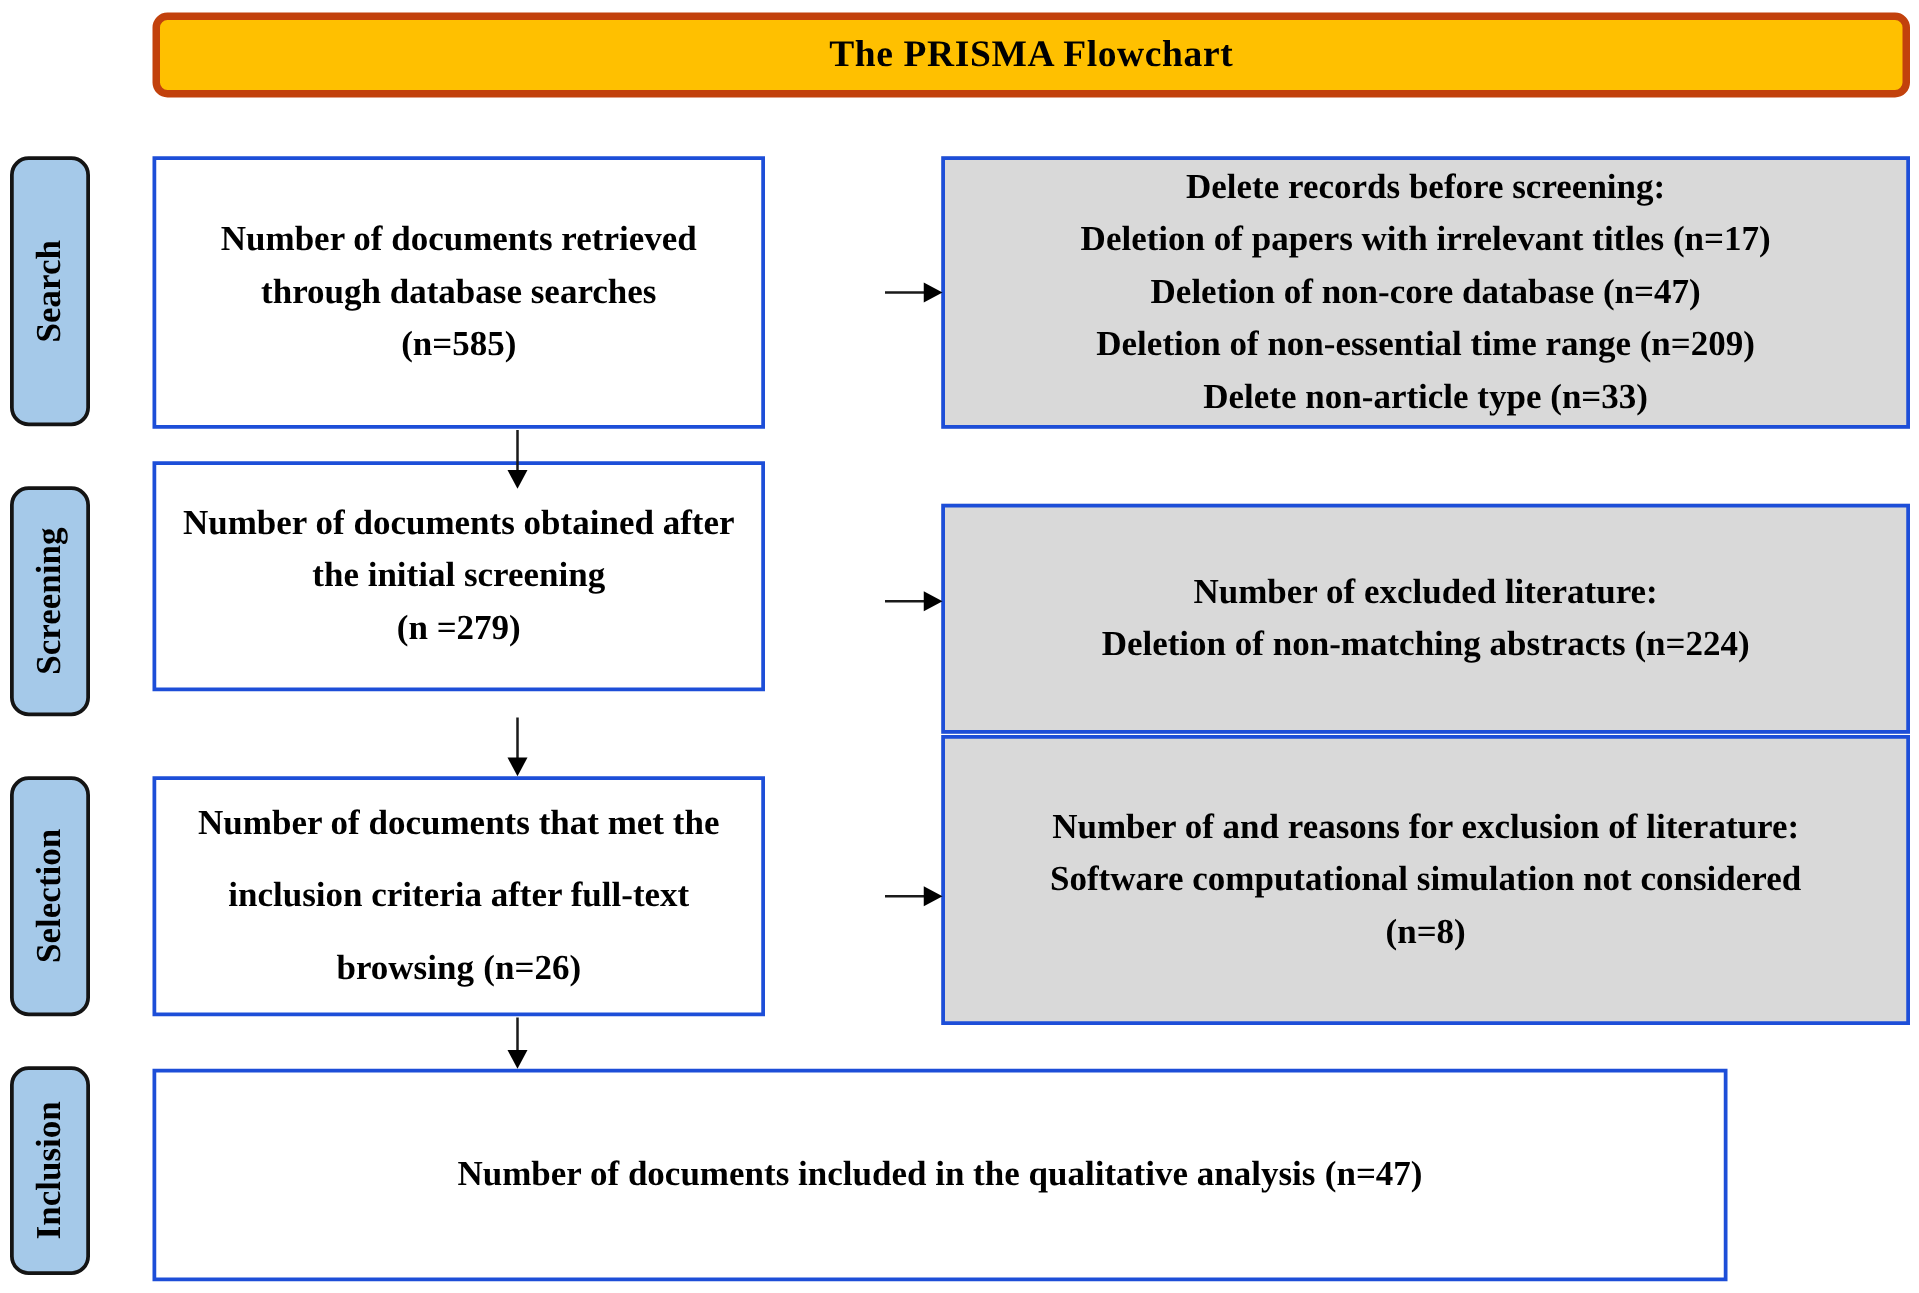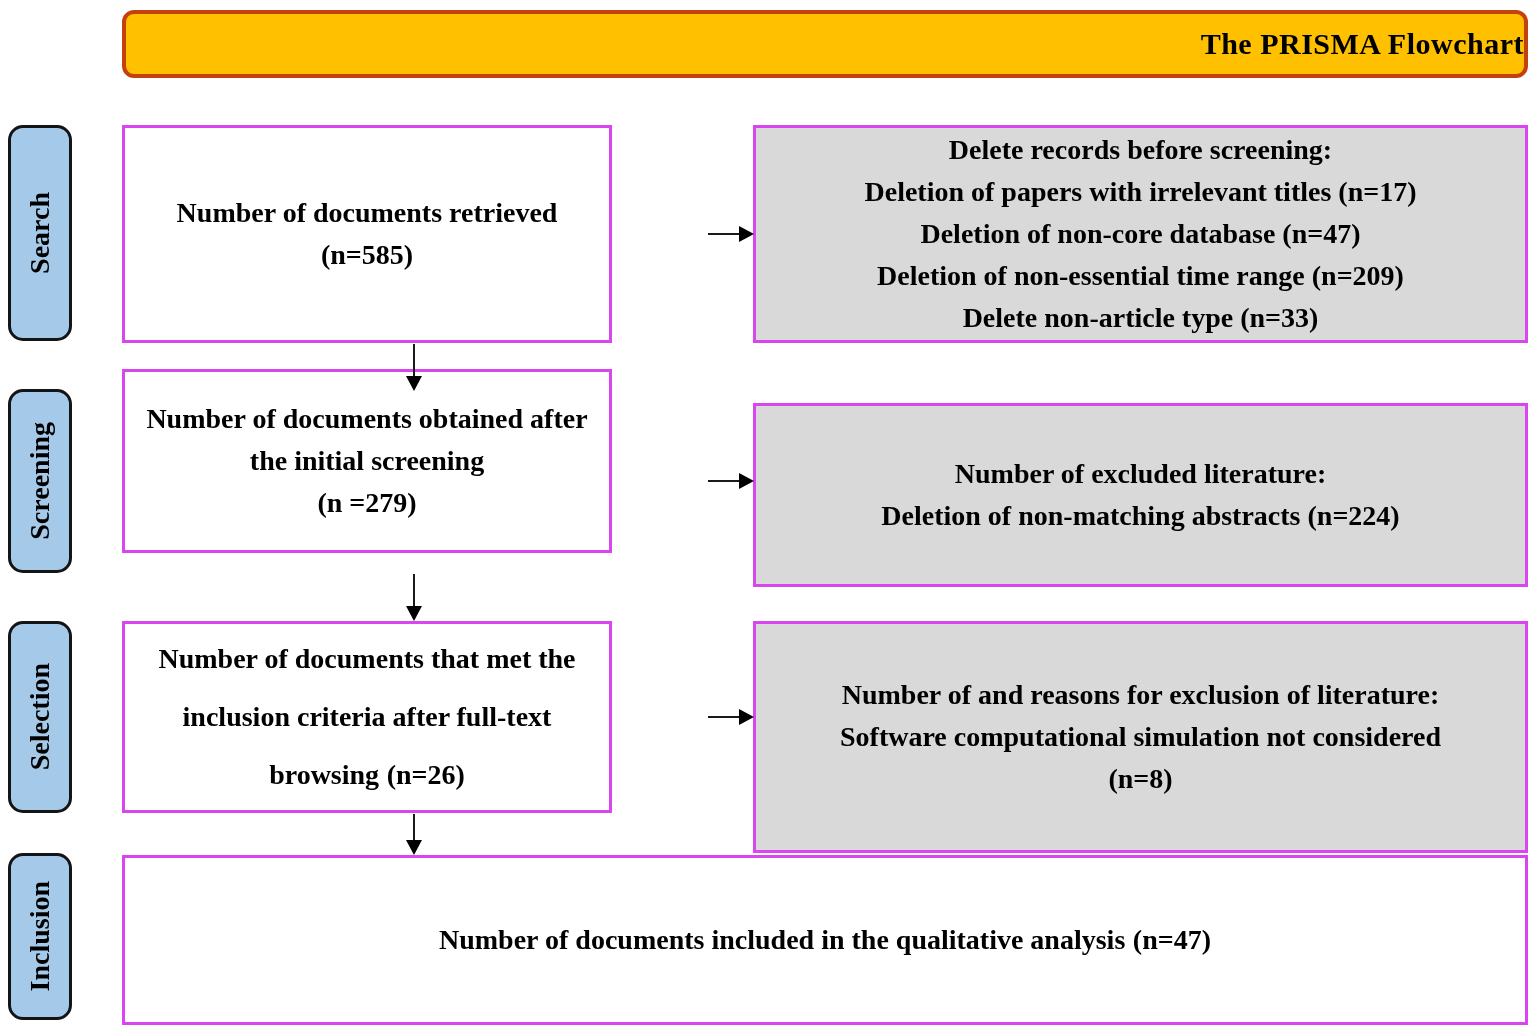--- a/index.html
+++ b/index.html
@@ -16,23 +16,23 @@
     overflow: hidden;
   }
   * { box-sizing: border-box; }
 
   
   .header-bar {
     position: absolute;
     left: 122px; top: 10px;
     width: 1406px; height: 68px;
     background: var(--header-fill, #FFC000);
-    border: 4px solid #c2410c;
+    border: 6px solid #c2410c;
     border-radius: 12px;
-    display: flex; align-items: center; justify-content: flex-end;
+    display: flex; align-items: center; justify-content: center;
   }
   .header-bar .title {
     font-size: 30px;
     font-weight: bold;
     color: #000;
     letter-spacing: 0.5px;
   }
 
   
   .stage {
@@ -52,44 +52,44 @@
     white-space: nowrap;
   }
   .stage.search    { top: 125px; height: 216px; }
   .stage.screening { top: 389px; height: 184px; }
   .stage.selection { top: 621px; height: 192px; }
   .stage.inclusion { top: 853px; height: 167px; }
 
   
   .fbox {
     position: absolute;
-    border: 3px solid #d946ef;
+    border: 3px solid #1d4ed8;
     display: flex;
     flex-direction: column;
     align-items: center;
     justify-content: center;
     text-align: center;
     font-size: 28px;
     line-height: 42px;
     color: #000;
     padding: 2px 10px;
   }
   .fbox .b  { font-weight: bold; }
   .fbox .r  { font-weight: bold; }
   .white-box { background: #ffffff; left: 122px; width: 490px; }
   .gray-box  { background: var(--exclusion-fill, #D9D9D9); left: 753px; width: 775px; }
 
   .box-retrieved { top: 125px; height: 218px; }
   .box-screened  { top: 369px; height: 184px; }
   .box-selected  { top: 621px; height: 192px; gap: 16px; }
-  .box-included  { top: 855px; height: 170px; width: 1406px; }
+  .box-included  { top: 855px; height: 170px; width: 1260px; }
 
   .gbox-1 { top: 125px; height: 218px; }
   .gbox-2 { top: 403px; height: 184px; }
-  .gbox-3 { top: 621px; height: 232px; }
+  .gbox-3 { top: 588px; height: 232px; }
 
   .gap-left { margin-left: 0.27em; }
 
   
   .h-arrow {
     position: absolute;
     height: 0;
     border-top: 2px solid #1a1a1a;
   }
   .h-arrow::after {
@@ -139,20 +139,21 @@
   </div>
   <div class="stage selection">
     <span>Selection</span>
   </div>
   <div class="stage inclusion">
     <span>Inclusion</span>
   </div>
 
   <div class="fbox white-box box-retrieved">
     <div class="b">Number of documents retrieved</div>
+    <div class="b">through database searches</div>
     <div class="r">(n=585)</div>
   </div>
 
   <div class="fbox white-box box-screened">
     <div class="b">Number of documents obtained after</div>
     <div class="b">the initial screening</div>
     <div class="r">(n =279)</div>
   </div>
 
   <div class="fbox white-box box-selected">

